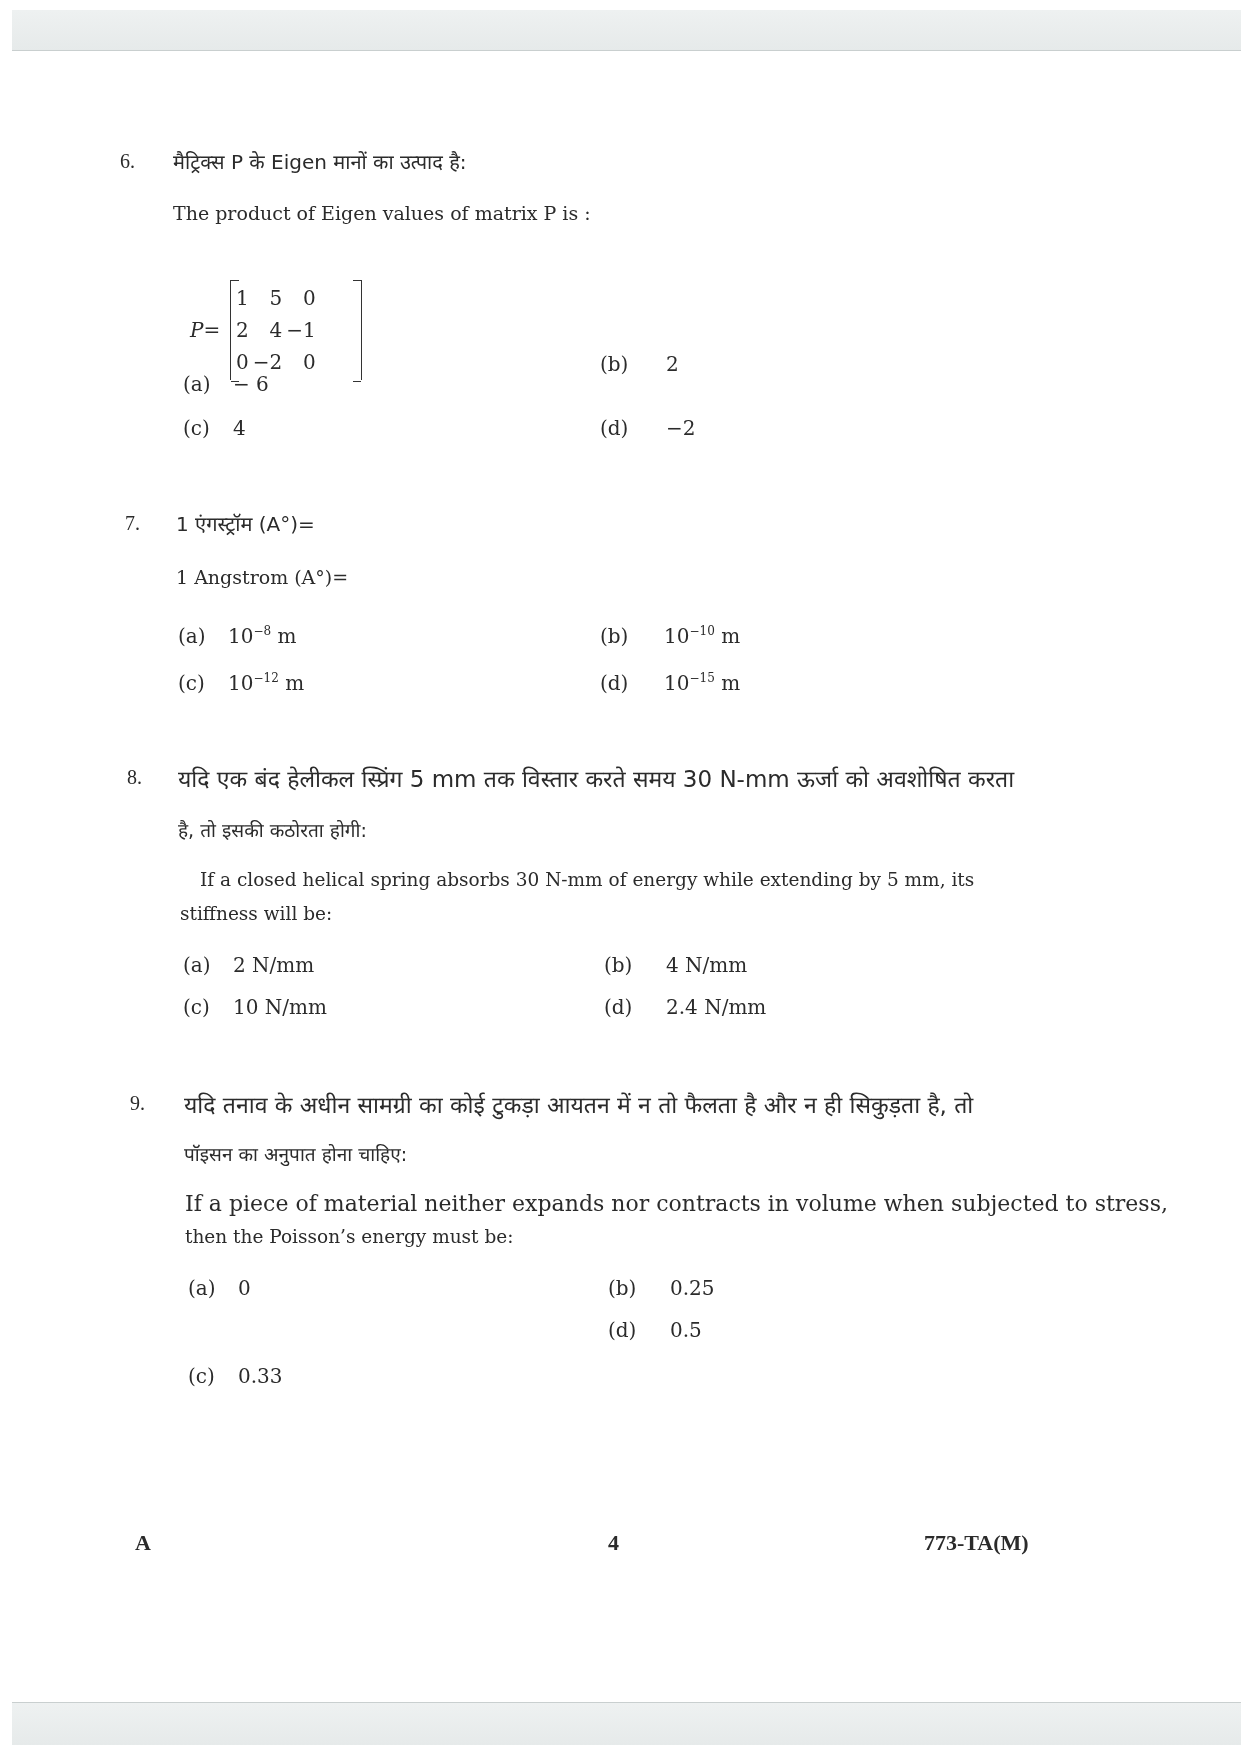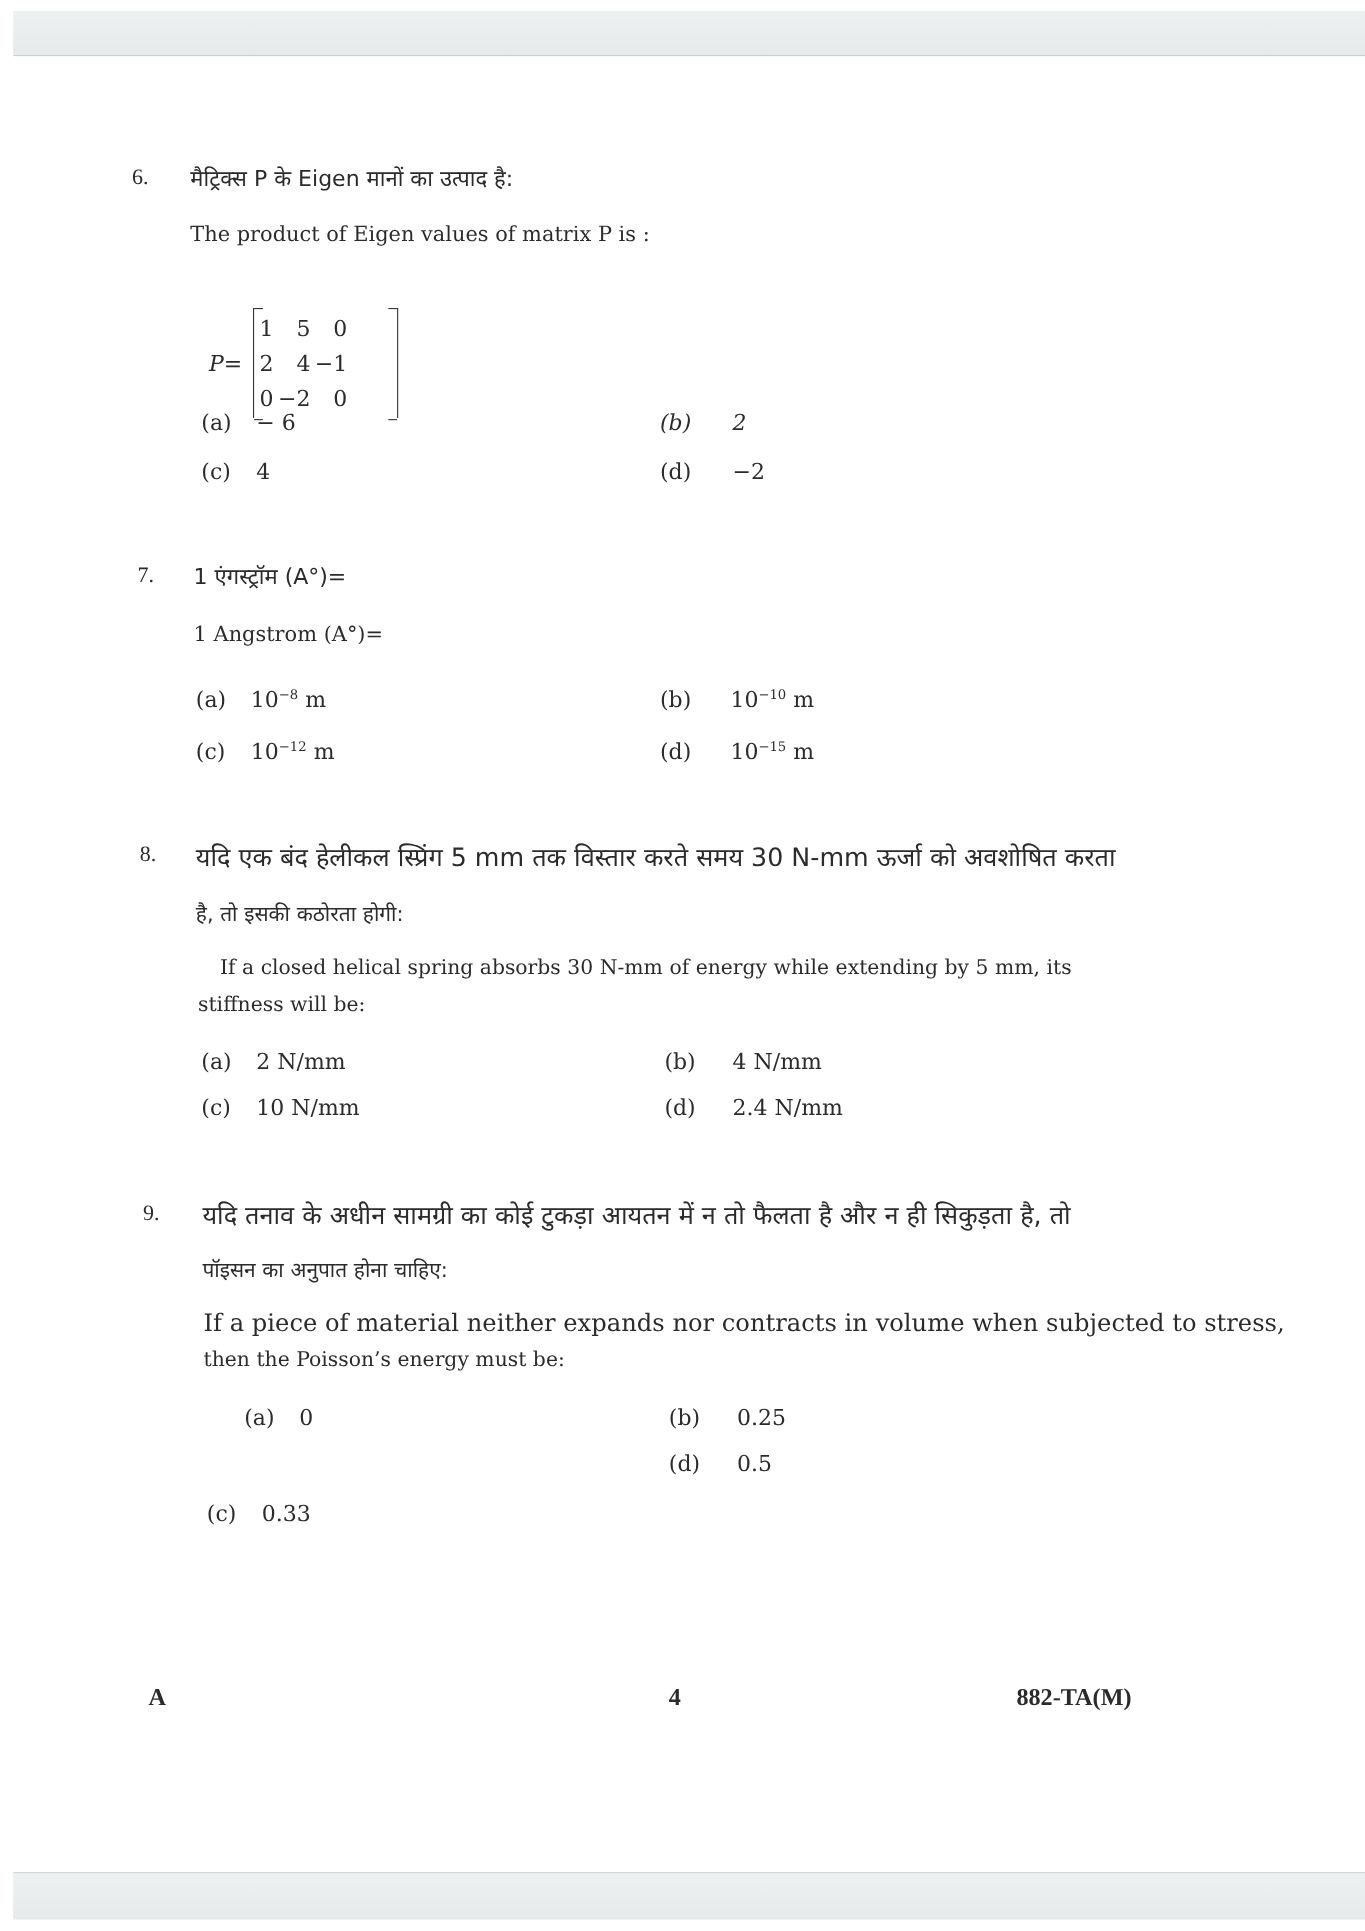--- a/index.html
+++ b/index.html
@@ -67,21 +67,21 @@
         <td>−2</td>
         <td>0</td>
       </tr>
     </tbody>
       </table>
   </div>
 
   <div class="opt" style="left:183px; top:372px;">
     <span class="lbl">(a)</span><span>− 6</span>
   </div>
-  <div class="opt" style="left:600px; top:372px;font-style:italic;">
+  <div class="opt" style="left:600px; top:352px;">
     <span class="lbl" style="width:66px">(b)</span><span>2</span>
   </div>
   <div class="opt" style="left:183px; top:416px;">
     <span class="lbl">(c)</span><span>4</span>
   </div>
   <div class="opt" style="left:600px; top:416px;">
     <span class="lbl" style="width:66px">(d)</span><span>−2</span>
   </div>
 </div>
 
@@ -125,31 +125,31 @@
   </div>
 </div>
 
 <div>
   <span class="q-num" style="left:130px; top:1092px;">9.</span>
   <span class="line hi" style="left:184px; top:1088px; font-size:23px;">यदि तनाव के अधीन सामग्री का कोई टुकड़ा आयतन में न तो फैलता है और न ही सिकुड़ता है, तो</span>
   <span class="line hi" style="left:184px; top:1141px; font-size:19px;">पॉइसन का अनुपात होना चाहिए:</span>
   <span class="line en" style="left:185px; top:1191px; font-size:22px;">If a piece of material neither expands nor contracts in volume when subjected to stress,</span>
   <span class="line en" style="left:185px; top:1226px; font-size:18.5px;">then the Poisson’s energy must be:</span>
 
-  <div class="opt" style="left:188px; top:1276px;margin-left:34px;">
+  <div class="opt" style="left:188px; top:1276px;">
     <span class="lbl">(a)</span><span>0</span>
   </div>
   <div class="opt" style="left:608px; top:1276px;">
     <span class="lbl" style="width:62px">(b)</span><span>0.25</span>
   </div>
   <div class="opt" style="left:188px; top:1318px;margin-top:46px;">
     <span class="lbl">(c)</span><span>0.33</span>
   </div>
   <div class="opt" style="left:608px; top:1318px;">
     <span class="lbl" style="width:62px">(d)</span><span>0.5</span>
   </div>
 </div>
 
 <span class="footer" style="left:135px;">A</span>
 <span class="footer" style="left:608px;">4</span>
-<span class="footer" style="left:924px;">882-TA(M)</span>
+<span class="footer" style="left:924px;">773-TA(M)</span>
 
 <div class="scan-band band-bottom"></div>
 
 </body></html>

